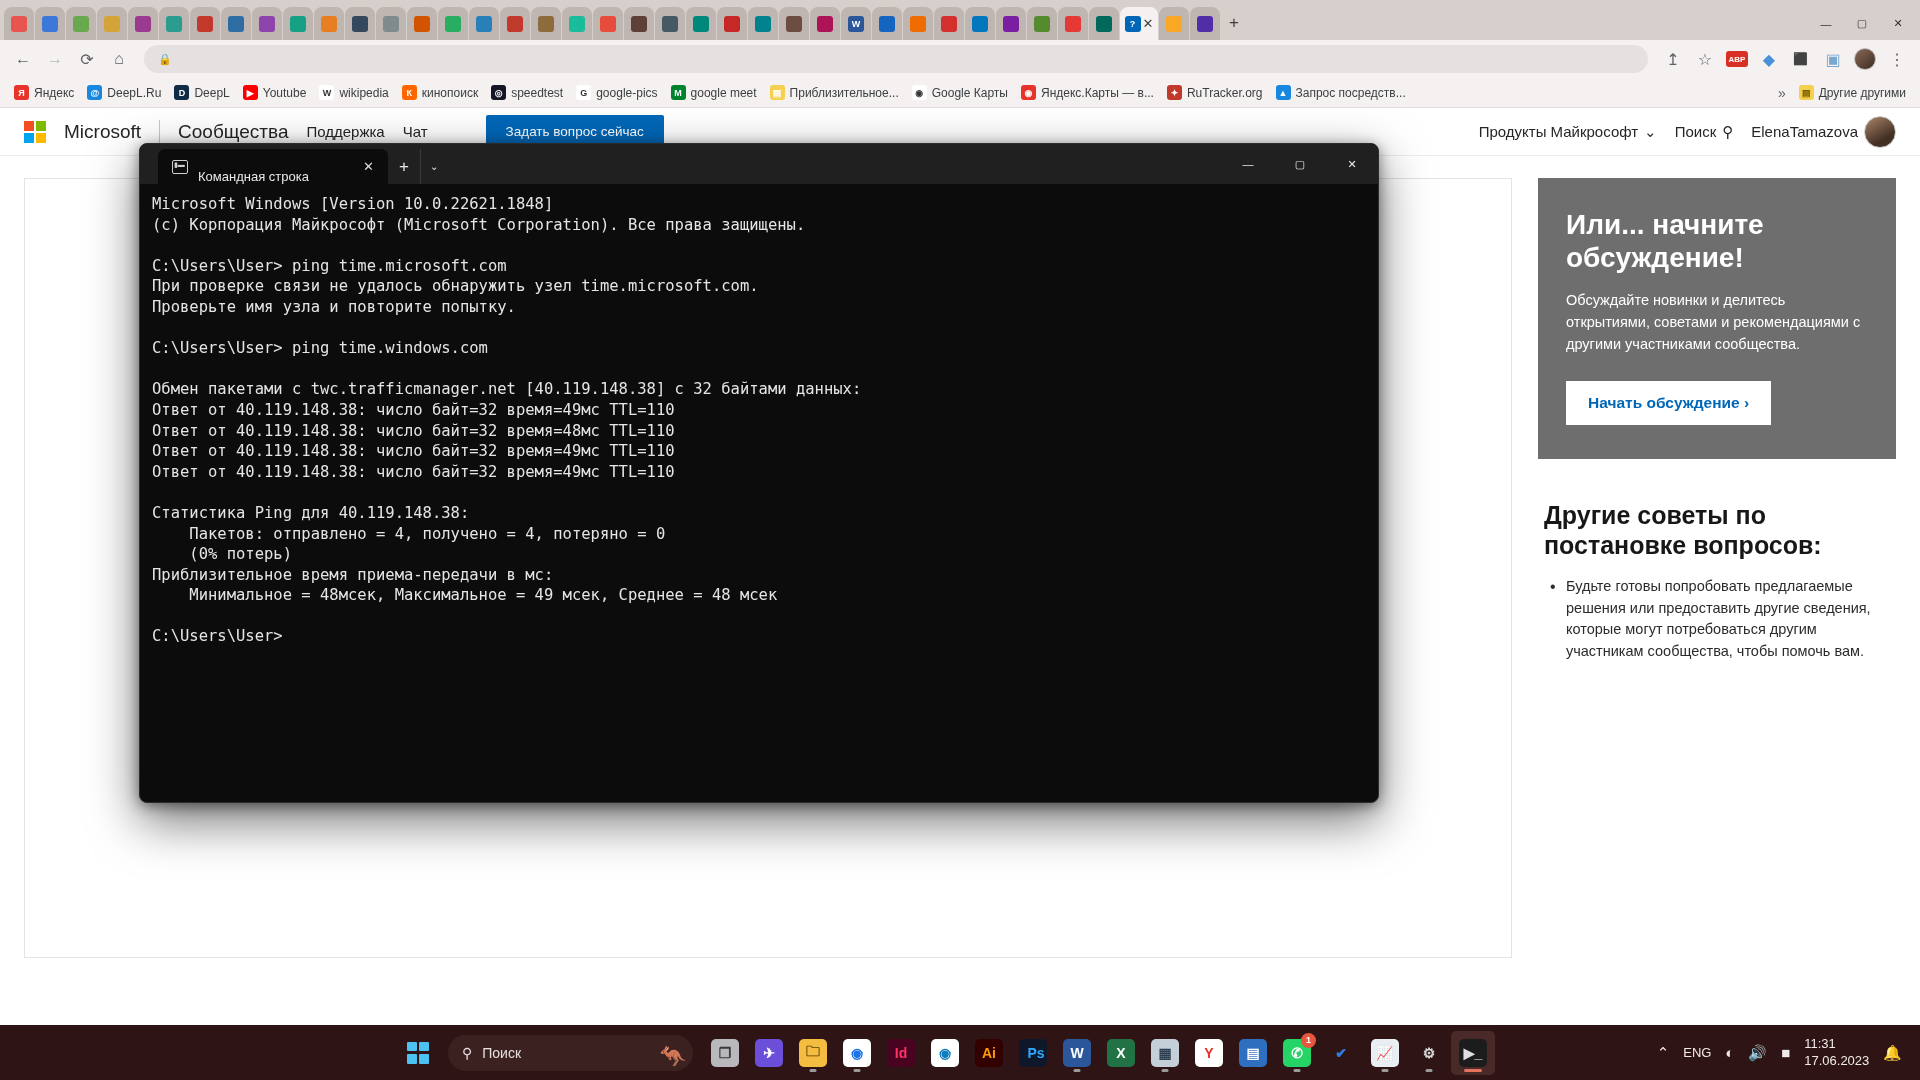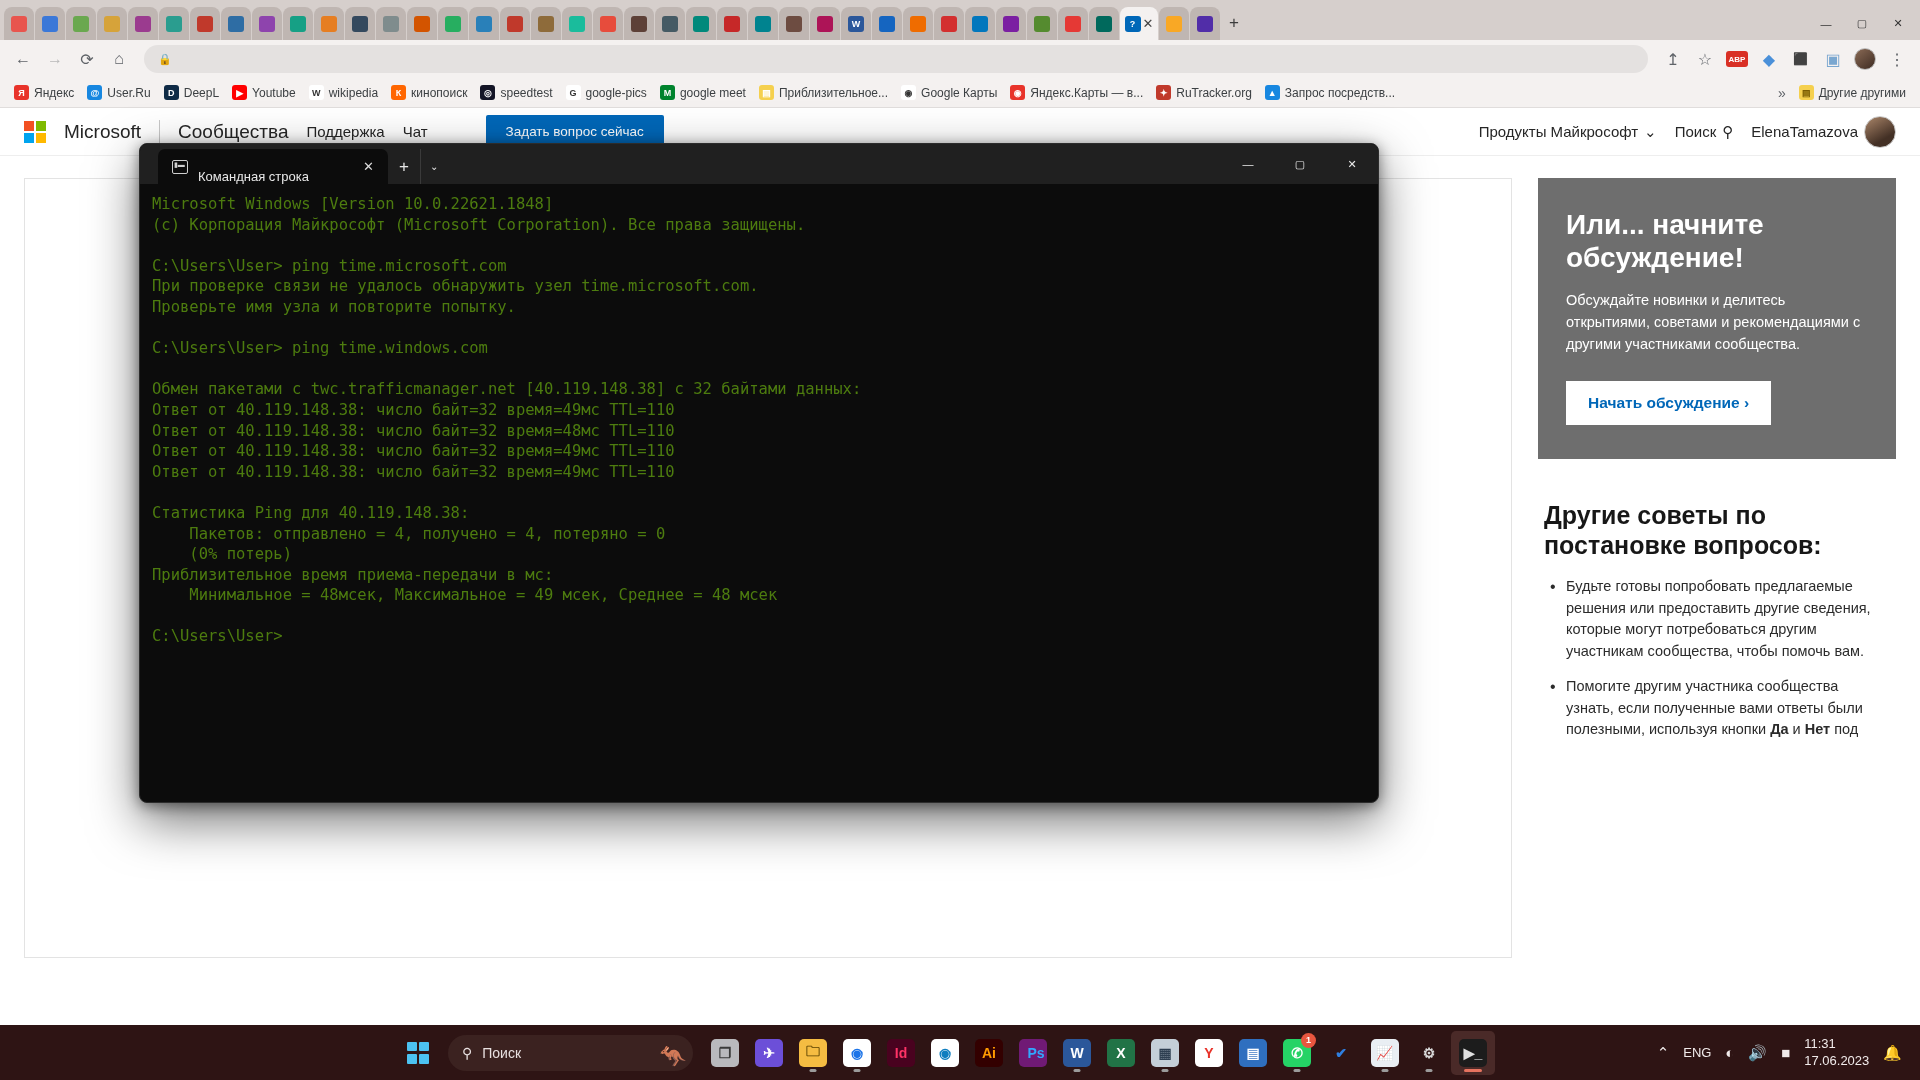--- a/index.html
+++ b/index.html
@@ -212,21 +212,21 @@
   .cmd-chev { color:#e6e6e6; font-size: 10px; display:flex;align-items:center; padding: 0 9px; margin-top:5px; border-left:1px solid #3a3a3a;}
   .cmd-spacer { flex: 1 1 auto; }
   .cmd-wctrls { display:flex; }
   .cmd-wctrls div {
     width: 52px; display:flex; align-items:center; justify-content:center;
     color:#eaeaea; font-size: 11px;
   }
   .cmd-body {
     flex: 1 1 auto;
     padding: 10px 0 12px 12px;
-    color: #4d7c0f;
+    color: #e5e5e5;
     font-family: "DejaVu Sans Mono", "Liberation Mono", monospace;
     font-size: 15.5px;
     line-height: 20.6px;
     white-space: pre;
     overflow: hidden;
   }
 
   
   #taskbar {
     position: absolute; left:0; right:0; bottom:0; height: 55px;
@@ -437,21 +437,21 @@
   </div>
 
   <div class="bookmarks">
     <div id="bm-host" style="display:flex;align-items:center;gap:1px;overflow:hidden;">
         <div class="bm">
           <span class="bm-ico" style="background: rgb(232, 51, 42); color: rgb(255, 255, 255);">Я</span>
           <span>Яндекс</span>
         </div>
         <div class="bm">
           <span class="bm-ico" style="background: rgb(23, 135, 224); color: rgb(255, 255, 255);">@</span>
-          <span>User.Ru</span>
+          <span>DeepL.Ru</span>
         </div>
         <div class="bm">
           <span class="bm-ico" style="background: rgb(15, 43, 70); color: rgb(255, 255, 255);">D</span>
           <span>DeepL</span>
         </div>
         <div class="bm">
           <span class="bm-ico" style="background: rgb(255, 0, 0); color: rgb(255, 255, 255);">▶</span>
           <span>Youtube</span>
         </div>
         <div class="bm">
@@ -541,23 +541,20 @@
             <span>Начать обсуждение</span>
             <span>›</span>
           </div>
         </div>
         <div class="tips-card">
           <div class="tips-title">Другие советы по постановке вопросов:</div>
           <ul class="tips-list">
             <li>
               <span>Будьте готовы попробовать предлагаемые решения или предоставить другие сведения, которые могут потребоваться другим участникам сообщества, чтобы помочь вам.</span>
             </li>
-            <li>
-              <span>Помогите другим участника сообщества узнать, если полученные вами ответы были полезными, используя кнопки </span><b>Да</b><span> и </span><b>Нет</b><span> под</span>
-            </li>
           </ul>
         </div>
       </div>
     </div>
   </div>
 
   <div id="cmdwin">
     <div class="cmd-titlebar">
       <div class="cmd-tab">
         <span class="cmd-tab-ico">▮▬</span>
@@ -633,21 +630,21 @@
         <div class="tb-app">
           <span class="glyph" style="background: rgb(73, 2, 31); color: rgb(255, 51, 102);">Id</span>
         </div>
         <div class="tb-app">
           <span class="glyph" style="background: rgb(255, 255, 255); color: rgb(15, 126, 191);">◉</span>
         </div>
         <div class="tb-app">
           <span class="glyph" style="background: rgb(51, 0, 0); color: rgb(255, 154, 0);">Ai</span>
         </div>
         <div class="tb-app">
-          <span class="glyph" style="background: #701a75; color: rgb(49, 168, 255); padding-left: 6px;">Ps</span>
+          <span class="glyph" style="background: #0f172a; color: rgb(49, 168, 255); padding-left: 6px;">Ps</span>
         </div>
         <div class="tb-app">
           <span class="glyph" style="background: rgb(43, 87, 154); color: rgb(255, 255, 255);">W</span>
           <span class="dot"></span>
         </div>
         <div class="tb-app">
           <span class="glyph" style="background: rgb(33, 115, 70); color: rgb(255, 255, 255);">X</span>
         </div>
         <div class="tb-app">
           <span class="glyph" style="background: rgb(196, 207, 216); color: rgb(45, 62, 80);">▦</span>

